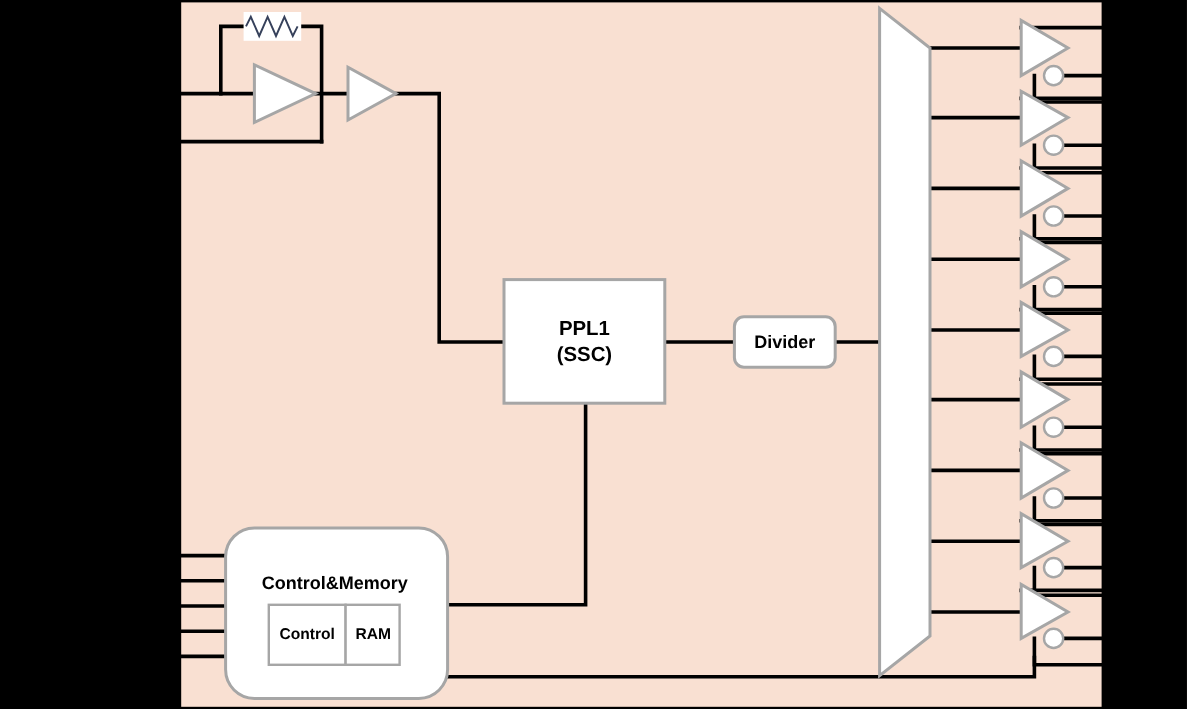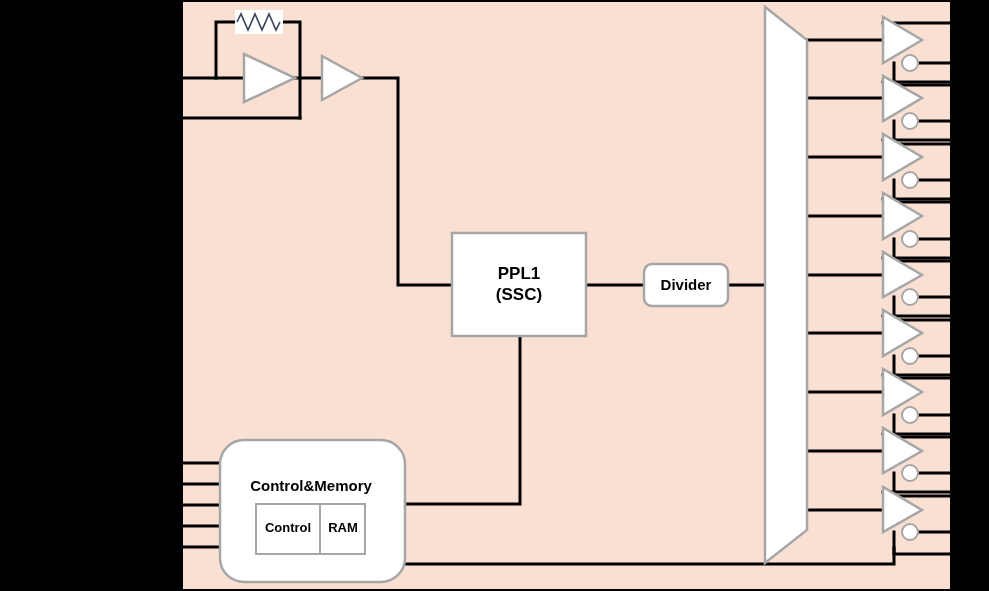--- a/index.html
+++ b/index.html
@@ -11,21 +11,20 @@
     width: 989px;
     height: 591px;
     overflow: hidden;
     font-family: "Liberation Sans", sans-serif;
   }
   #canvas {
     position: relative;
     width: 797px;
     height: 591px;
     background: #000000;
-    margin-left: 32px;
   }
   #canvas svg {
     position: absolute;
     top: 0;
     left: 0;
   }
   .blk-label {
     font-family: "Liberation Sans", sans-serif;
     font-weight: bold;
     text-anchor: middle;

